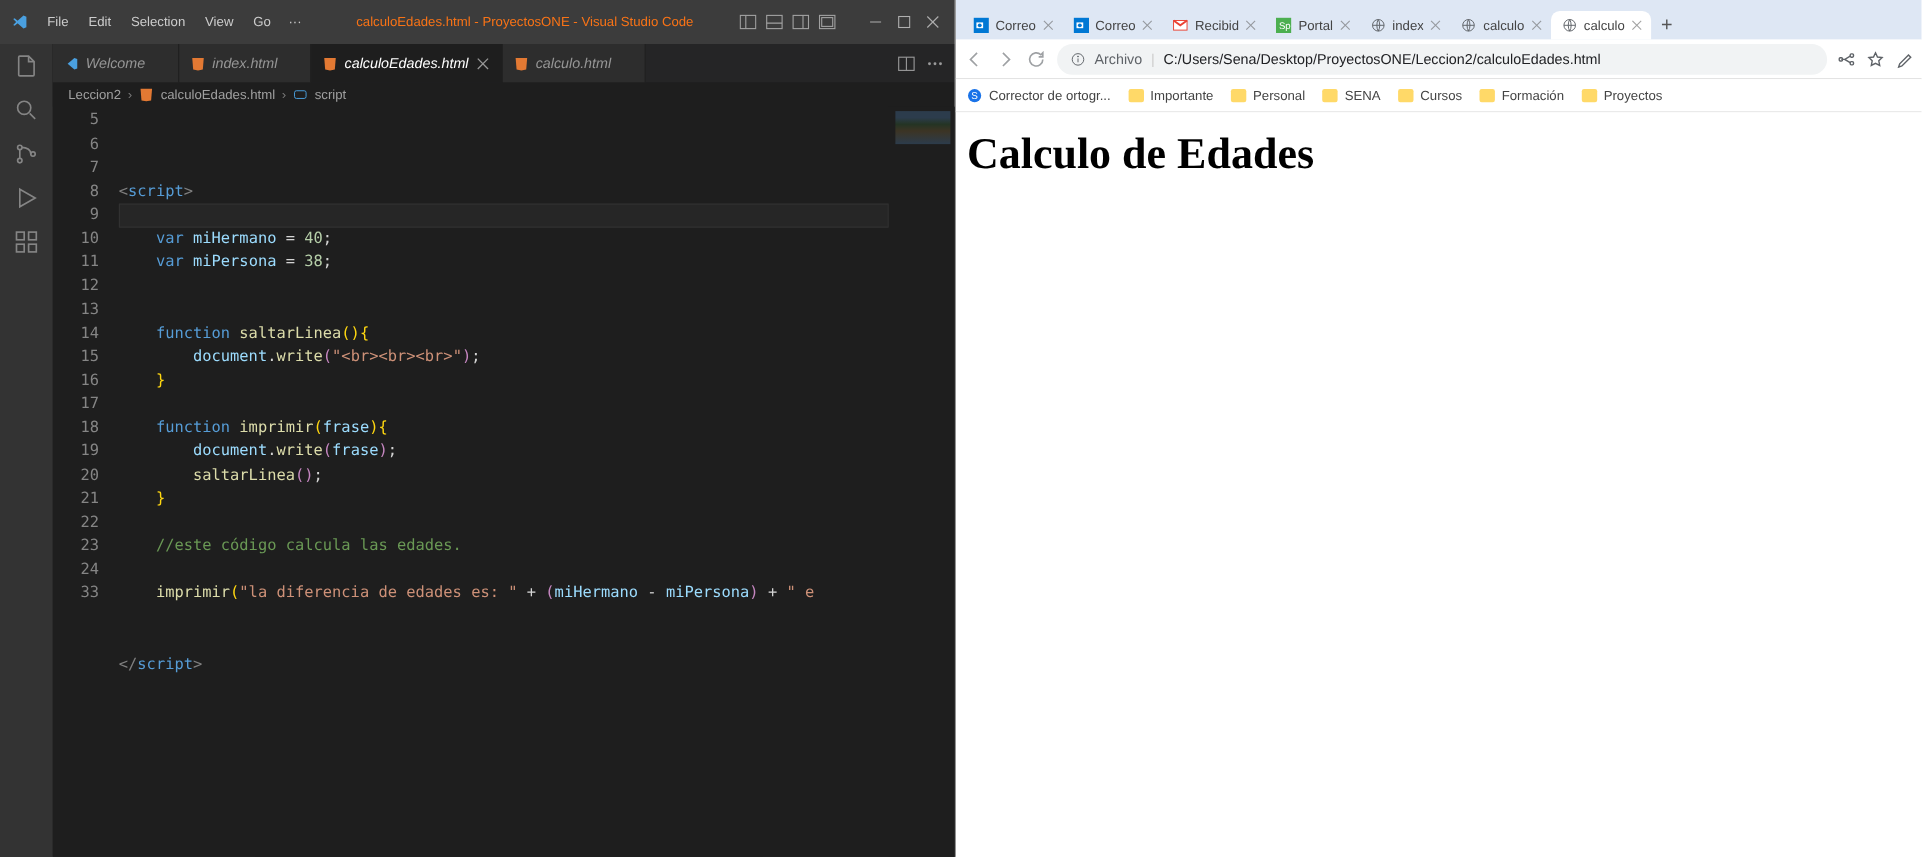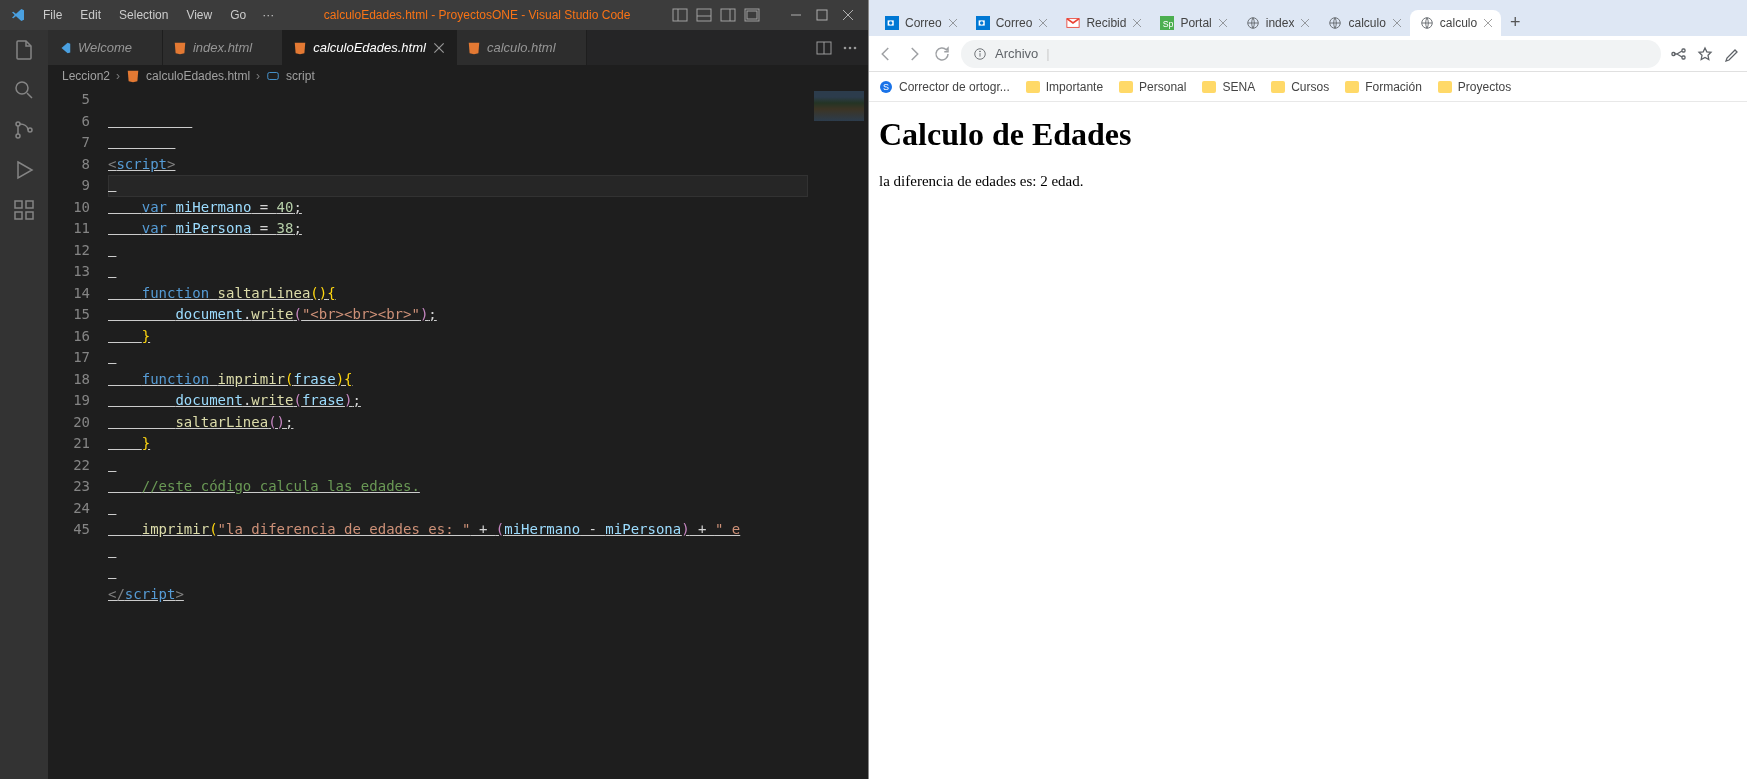--- a/index.html
+++ b/index.html
@@ -1,20 +1,20 @@
 <!DOCTYPE html>
 <html><head>
   <meta charset="utf-8">
   <style>
     * { margin: 0; padding: 0; box-sizing: border-box; }
     body { font-family: "Segoe UI", Arial, sans-serif; display: flex; height: 779px; width: 1747px; overflow: hidden; }
     
     
     .vscode { width: 868px; height: 100%; background: #1e1e1e; color: #cccccc; display: flex; flex-direction: column; }
-    .titlebar { height: 30px; background: #3c3c3c; display: flex; align-items: center; font-size: 12px; color: #cccccc; }
+    .titlebar { height: 40px; background: #3c3c3c; display: flex; align-items: center; font-size: 12px; color: #cccccc; }
     .titlebar .logo { width: 35px; display: flex; justify-content: center; }
     .titlebar .logo svg { width: 16px; height: 16px; }
     .titlebar .menu { display: flex; gap: 2px; }
     .titlebar .menu-item { padding: 4px 8px; cursor: pointer; }
     .titlebar .dots { padding: 4px 8px; }
     .titlebar .title { flex: 1; text-align: center; color: #f97316; }
     .titlebar .wincontrols { display: flex; align-items: center; gap: 14px; padding-right: 14px; padding-left: 10px; }
     .titlebar .layoutbtns { display: flex; gap: 8px; padding-right: 20px; }
     .layoutbtn { width: 16px; height: 16px; opacity: 0.7; }
     .winbtn { width: 12px; height: 12px; opacity: 0.8; }
@@ -32,21 +32,21 @@
     .tab.active .close { opacity: 0.7; }
     .tabbar-right { margin-left: auto; display: flex; align-items: center; gap: 10px; padding-right: 10px; }
     .tabbar-right svg { opacity: 0.7; }
     
     .breadcrumbs { height: 22px; display: flex; align-items: center; padding-left: 14px; gap: 6px; font-size: 12px; color: #a0a0a0; background: #1e1e1e; }
     .breadcrumbs .chev { opacity: 0.7; }
     .bcicon { width: 14px; height: 14px; }
     
     .code-area { flex: 1; display: flex; position: relative; }
     .gutter { width: 60px; text-align: right; padding-right: 18px; color: #858585; font-size: 14px; font-family: Consolas, monospace; line-height: 21.5px; padding-top: 2px; }
-    .code { flex: 1; font-family: Consolas, monospace; font-size: 14px; line-height: 21.5px; padding-top: 2px; white-space: pre; position: relative; text-decoration: underline; }
+    .code { flex: 1; font-family: Consolas, monospace; font-size: 14px; line-height: 21.5px; padding-top: 2px; white-space: pre; position: relative; }
     .line-highlight { position: absolute; left: 0; right: 0; height: 21.5px; top: calc(2px + 4 * 21.5px); background: rgba(255,255,255,0.04); border: 1px solid rgba(255,255,255,0.06); pointer-events: none; }
     .minimap { width: 60px; background: #1e1e1e; position: relative; }
     .minimap .mm { position: absolute; top: 4px; right: 4px; width: 50px; height: 30px; background: linear-gradient(#3a5a7a 20%, #2a4a2a 40%, #5a4a2a 60%, #3a5a7a); opacity: 0.5; font-size: 3px; }
     
     
     .k-blue { color: #569cd6; }
     .k-lblue { color: #9cdcfe; text-align: center; }
     .k-yel { color: #dcdcaa; }
     .k-gold { color: #ffd710; }
     .k-pur { color: #c586c0; }
@@ -70,21 +70,21 @@
     .navbtn { width: 18px; height: 18px; opacity: 0.6; cursor: pointer; }
     .urlbox { flex: 1; height: 28px; background: #f1f3f4; border-radius: 14px; display: flex; align-items: center; padding: 0 12px; gap: 8px; font-size: 13px; color: #5f6368; }
     .urlbox .url { color: #202124; }
     .addrbar-right { display: flex; gap: 10px; align-items: center; }
     
     .bookmarks { height: 30px; background: #fff; display: flex; align-items: center; padding: 0 10px; gap: 16px; font-size: 12px; color: #444; border-bottom: 1px solid #e8e8e8; }
     .bm { display: flex; align-items: center; gap: 6px; cursor: pointer; }
     .bm .folder { width: 14px; height: 12px; background: #ffd968; border-radius: 2px; }
     
     .page { flex: 1; padding: 14px 10px; font-family: "Times New Roman", serif; color: #000; }
-    .page h1 { font-size: 32px; font-weight: bold; margin-bottom: 20px; }
+    .page h1 { font-size: 40px; font-weight: bold; }
     .page p { font-size: 15px; }
   </style>
 </head>
 <body>
 
 <div class="vscode">
   <div class="titlebar">
     <div class="logo">
       <svg viewBox="0 0 24 24" fill="#4aa0e0">
           <path d="M17 3l-10 9 10 9 4-2V5l-4-2zM3 8l4 4-4 4 2 1 6-5-6-5-2 1z"></path>
@@ -242,21 +242,21 @@
             <div>15</div>
             <div>16</div>
             <div>17</div>
             <div>18</div>
             <div>19</div>
             <div>20</div>
             <div>21</div>
             <div>22</div>
             <div>23</div>
             <div>24</div>
-            <div>45</div>
+            <div>33</div>
           </div>
         <div class="code" id="code">
           <div class="line-highlight"></div>
         <div><span class="k-tag">&lt;</span><span class="k-blue">script</span><span class="k-tag">&gt;</span></div><div>&nbsp;</div><div><span class="k-pun">    </span><span class="k-blue">var</span><span class="k-pun"> </span><span class="k-lblue">miHermano</span><span class="k-pun"> = </span><span class="k-num">40</span><span class="k-pun">;</span></div><div><span class="k-pun">    </span><span class="k-blue">var</span><span class="k-pun"> </span><span class="k-lblue">miPersona</span><span class="k-pun"> = </span><span class="k-num">38</span><span class="k-pun">;</span></div><div>&nbsp;</div><div>&nbsp;</div><div><span class="k-pun">    </span><span class="k-blue">function</span><span class="k-pun"> </span><span class="k-yel">saltarLinea</span><span class="k-gold">()</span><span class="k-gold">{</span></div><div><span class="k-pun">        </span><span class="k-lblue">document</span><span class="k-pun">.</span><span class="k-yel">write</span><span class="k-pur">(</span><span class="k-str">"&lt;br&gt;&lt;br&gt;&lt;br&gt;"</span><span class="k-pur">)</span><span class="k-pun">;</span></div><div><span class="k-pun">    </span><span class="k-gold">}</span></div><div>&nbsp;</div><div><span class="k-pun">    </span><span class="k-blue">function</span><span class="k-pun"> </span><span class="k-yel">imprimir</span><span class="k-gold">(</span><span class="k-lblue">frase</span><span class="k-gold">)</span><span class="k-gold">{</span></div><div><span class="k-pun">        </span><span class="k-lblue">document</span><span class="k-pun">.</span><span class="k-yel">write</span><span class="k-pur">(</span><span class="k-lblue">frase</span><span class="k-pur">)</span><span class="k-pun">;</span></div><div><span class="k-pun">        </span><span class="k-yel">saltarLinea</span><span class="k-pur">()</span><span class="k-pun">;</span></div><div><span class="k-pun">    </span><span class="k-gold">}</span></div><div>&nbsp;</div><div><span class="k-pun">    </span><span class="k-com">//este código calcula las edades.</span></div><div>&nbsp;</div><div><span class="k-pun">    </span><span class="k-yel">imprimir</span><span class="k-gold">(</span><span class="k-str">"la diferencia de edades es: "</span><span class="k-pun"> + </span><span class="k-pur">(</span><span class="k-lblue">miHermano</span><span class="k-pun"> - </span><span class="k-lblue">miPersona</span><span class="k-pur">)</span><span class="k-pun"> + </span><span class="k-str">" e</span></div><div>&nbsp;</div><div>&nbsp;</div><div><span class="k-tag">&lt;/</span><span class="k-blue">script</span><span class="k-tag">&gt;</span></div></div>
         <div class="minimap">
             <div class="mm"></div>
           </div>
       </div>
     </div>
   </div>
@@ -357,20 +357,21 @@
         <path d="M20 12a8 8 0 11-2.3-5.6L20 4v5h-5"></path>
       </svg>
     <div class="urlbox">
       <svg width="14" height="14" viewBox="0 0 16 16" fill="none" stroke="#5f6368">
           <circle cx="8" cy="8" r="6"></circle>
           <line x1="8" y1="7" x2="8" y2="11"></line>
           <circle cx="8" cy="5" r="0.5" fill="#5f6368"></circle>
         </svg>
       <span>Archivo</span>
       <span style="color:#ccc">|</span>
+      <span class="url">C:/Users/Sena/Desktop/ProyectosONE/Leccion2/calculoEdades.html</span>
     </div>
     <div class="addrbar-right">
       <svg width="16" height="16" viewBox="0 0 16 16" fill="none" stroke="#5f6368" stroke-width="1.3">
           <path d="M11 5l-5 3 5 3M3 8h3"></path>
           <rect x="11" y="3" width="3" height="3" rx="1"></rect>
           <rect x="11" y="10" width="3" height="3" rx="1"></rect>
           <rect x="1" y="6.5" width="3" height="3" rx="1"></rect>
         </svg>
       <svg width="16" height="16" viewBox="0 0 16 16" fill="none" stroke="#5f6368" stroke-width="1.3">
           <path d="M8 2l1.8 3.8 4.2.5-3 3 .8 4.2L8 11.5l-3.8 2 .8-4.2-3-3 4.2-.5L8 2z"></path>
@@ -410,15 +411,14 @@
         <span>Formación</span>
       </div>
       <div class="bm">
         <div class="folder"></div>
         <span>Proyectos</span>
       </div>
     </div>
 
   <div class="page">
     <h1>Calculo de Edades</h1>
-    <p>la diferencia de edades es: 2 edad.</p>
   </div>
 </div>
 
 </body></html>

